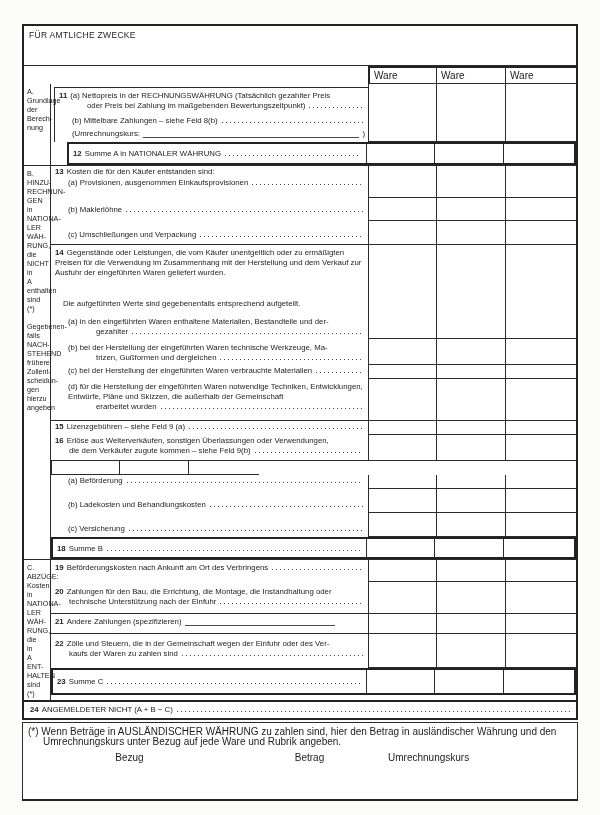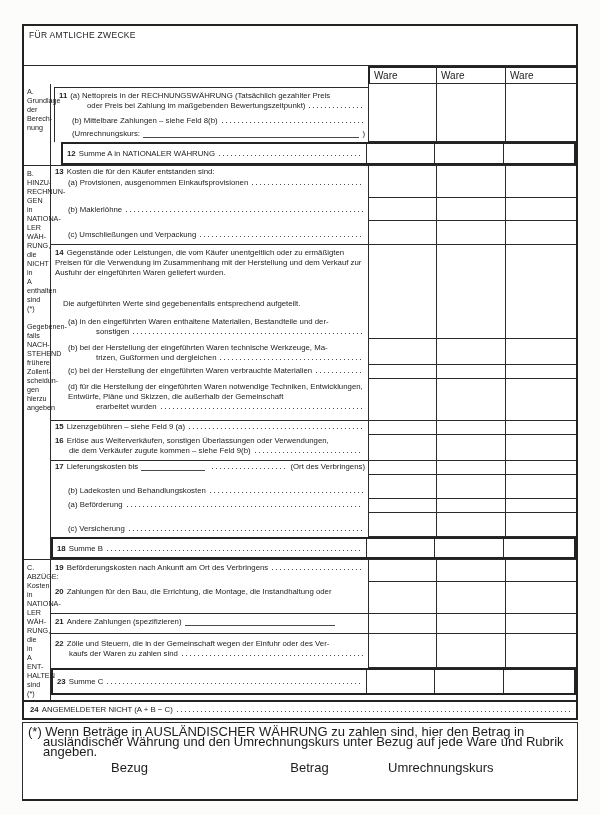--- a/index.html
+++ b/index.html
@@ -50,30 +50,30 @@
   .pt8 .desc{ padding-top:9px; } .pt10 .desc{ padding-top:11px; }
 
   
   .r11a .desc { margin-left:3px; margin-top:3px; border-top:1px solid #2b2b2b; border-left:1px solid #2b2b2b; padding-top:3px; }
   .r11x .desc { margin-left:3px; border-left:1px solid #2b2b2b; }
 
   
   .sumbox { border:2px solid #222; margin-left:0; }
   .sumbox .desc { display:flex; align-items:center; }
   .sumbox .desc .line { width:100%; }
-  .sumbox.inset { margin-left:10px; }
+  .sumbox.inset { margin-left:16px; }
 
   
   .row24 { display:flex; border-top:2px solid #222; min-height:18px;flex-direction:column; }
   .row24 .desc { padding-left:6px; padding-top:3px; }
   .row24 .cell { border-left:2px solid #222; }
 
   
   .footbox { border:1px solid #2b2b2b; border-bottom:2px solid #222; background:#fff; margin-top:2px; height:79px;
-             font-size:13px; line-height:10px; padding:4px 5px; }
+             font-size:10px; line-height:10px; padding:4px 5px; }
   .fn { padding-left:15px; text-indent:-15px; }
   .fnl { display:flex; margin-top:6px;text-align:center; }
   .fnl .f1 { width:203px; }
   .fnl .f2 { width:157px; }
 </style>
 </head>
 <body>
 
 <div class="sheet">
   <div class="form">
@@ -245,21 +245,21 @@
               <div class="cell c1"></div>
               <div class="cell c2"></div>
               <div class="cell c3"></div>
             </div>
         </div>
 
         <div class="row cl sub" style="min-height:26px">
           <div class="desc" style="padding-top:4px">
             <div><span class="txt">(a) in den eingeführten Waren enthaltene Materialien, Bestandteile und der-</span></div>
             <div class="line t-sub">
-                <span class="txt">sonstigen</span>
+                <span class="txt">gezahlter</span>
                 <span class="ldr"></span>
               </div>
           </div>
           <div class="cells">
               <div class="cell c1"></div>
               <div class="cell c2"></div>
               <div class="cell c3"></div>
             </div>
         </div>
 
@@ -331,54 +331,45 @@
               </div>
           </div>
           <div class="cells">
               <div class="cell c1"></div>
               <div class="cell c2"></div>
               <div class="cell c3"></div>
             </div>
         </div>
 
         <div class="row cl" style="min-height:14px">
-          <div class="desc">
-              <div class="line">
-                <span class="num">17</span>
-                <span class="txt">Lieferungskosten bis</span>
-                <span class="blank" style="width:64px"></span>
-                <span class="ldr"></span>
-                <span class="txt">(Ort des Verbringens)</span>
+          <div class="cells">
+              <div class="cell c1"></div>
+              <div class="cell c2"></div>
+              <div class="cell c3"></div>
+            </div>
+        </div>
+
+        <div class="row cl sub" style="min-height:14px">
+          <div class="desc">
+              <div class="line">
+                <span class="txt">(a) Beförderung</span>
+                <span class="ldr"></span>
               </div>
             </div>
           <div class="cells">
               <div class="cell c1"></div>
               <div class="cell c2"></div>
               <div class="cell c3"></div>
             </div>
         </div>
 
         <div class="row cl sub pt10" style="min-height:24px">
           <div class="desc">
               <div class="line">
                 <span class="txt">(b) Ladekosten und Behandlungskosten</span>
-                <span class="ldr"></span>
-              </div>
-            </div>
-          <div class="cells">
-              <div class="cell c1"></div>
-              <div class="cell c2"></div>
-              <div class="cell c3"></div>
-            </div>
-        </div>
-
-        <div class="row cl sub" style="min-height:14px">
-          <div class="desc">
-              <div class="line">
-                <span class="txt">(a) Beförderung</span>
                 <span class="ldr"></span>
               </div>
             </div>
           <div class="cells">
               <div class="cell c1"></div>
               <div class="cell c2"></div>
               <div class="cell c3"></div>
             </div>
         </div>
 
@@ -436,20 +427,24 @@
           <div class="cells">
               <div class="cell c1"></div>
               <div class="cell c2"></div>
               <div class="cell c3"></div>
             </div>
         </div>
 
         <div class="row rl pt4" style="min-height:32px">
           <div class="desc">
             <div><span class="num">20</span><span class="txt">Zahlungen für den Bau, die Errichtung, die Montage, die Instandhaltung oder</span></div>
+            <div class="line t-num">
+                <span class="txt">technische Unterstützung nach der Einfuhr</span>
+                <span class="ldr"></span>
+              </div>
           </div>
           <div class="cells">
               <div class="cell c1"></div>
               <div class="cell c2"></div>
               <div class="cell c3"></div>
             </div>
         </div>
 
         <div class="row rl pt2" style="min-height:20px">
           <div class="desc">

